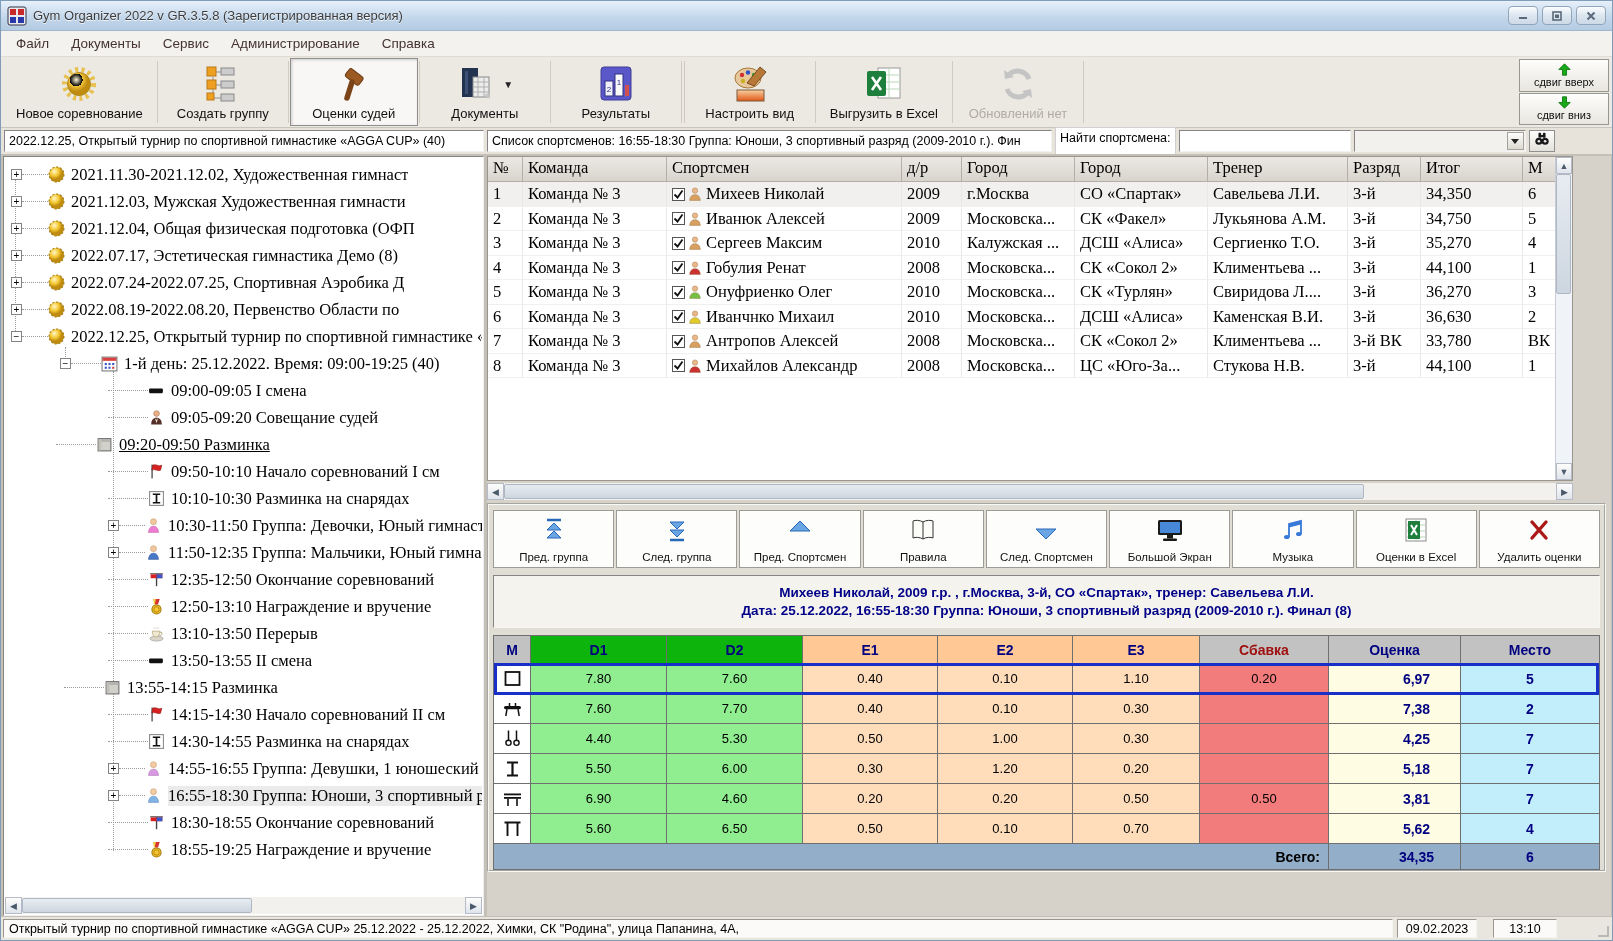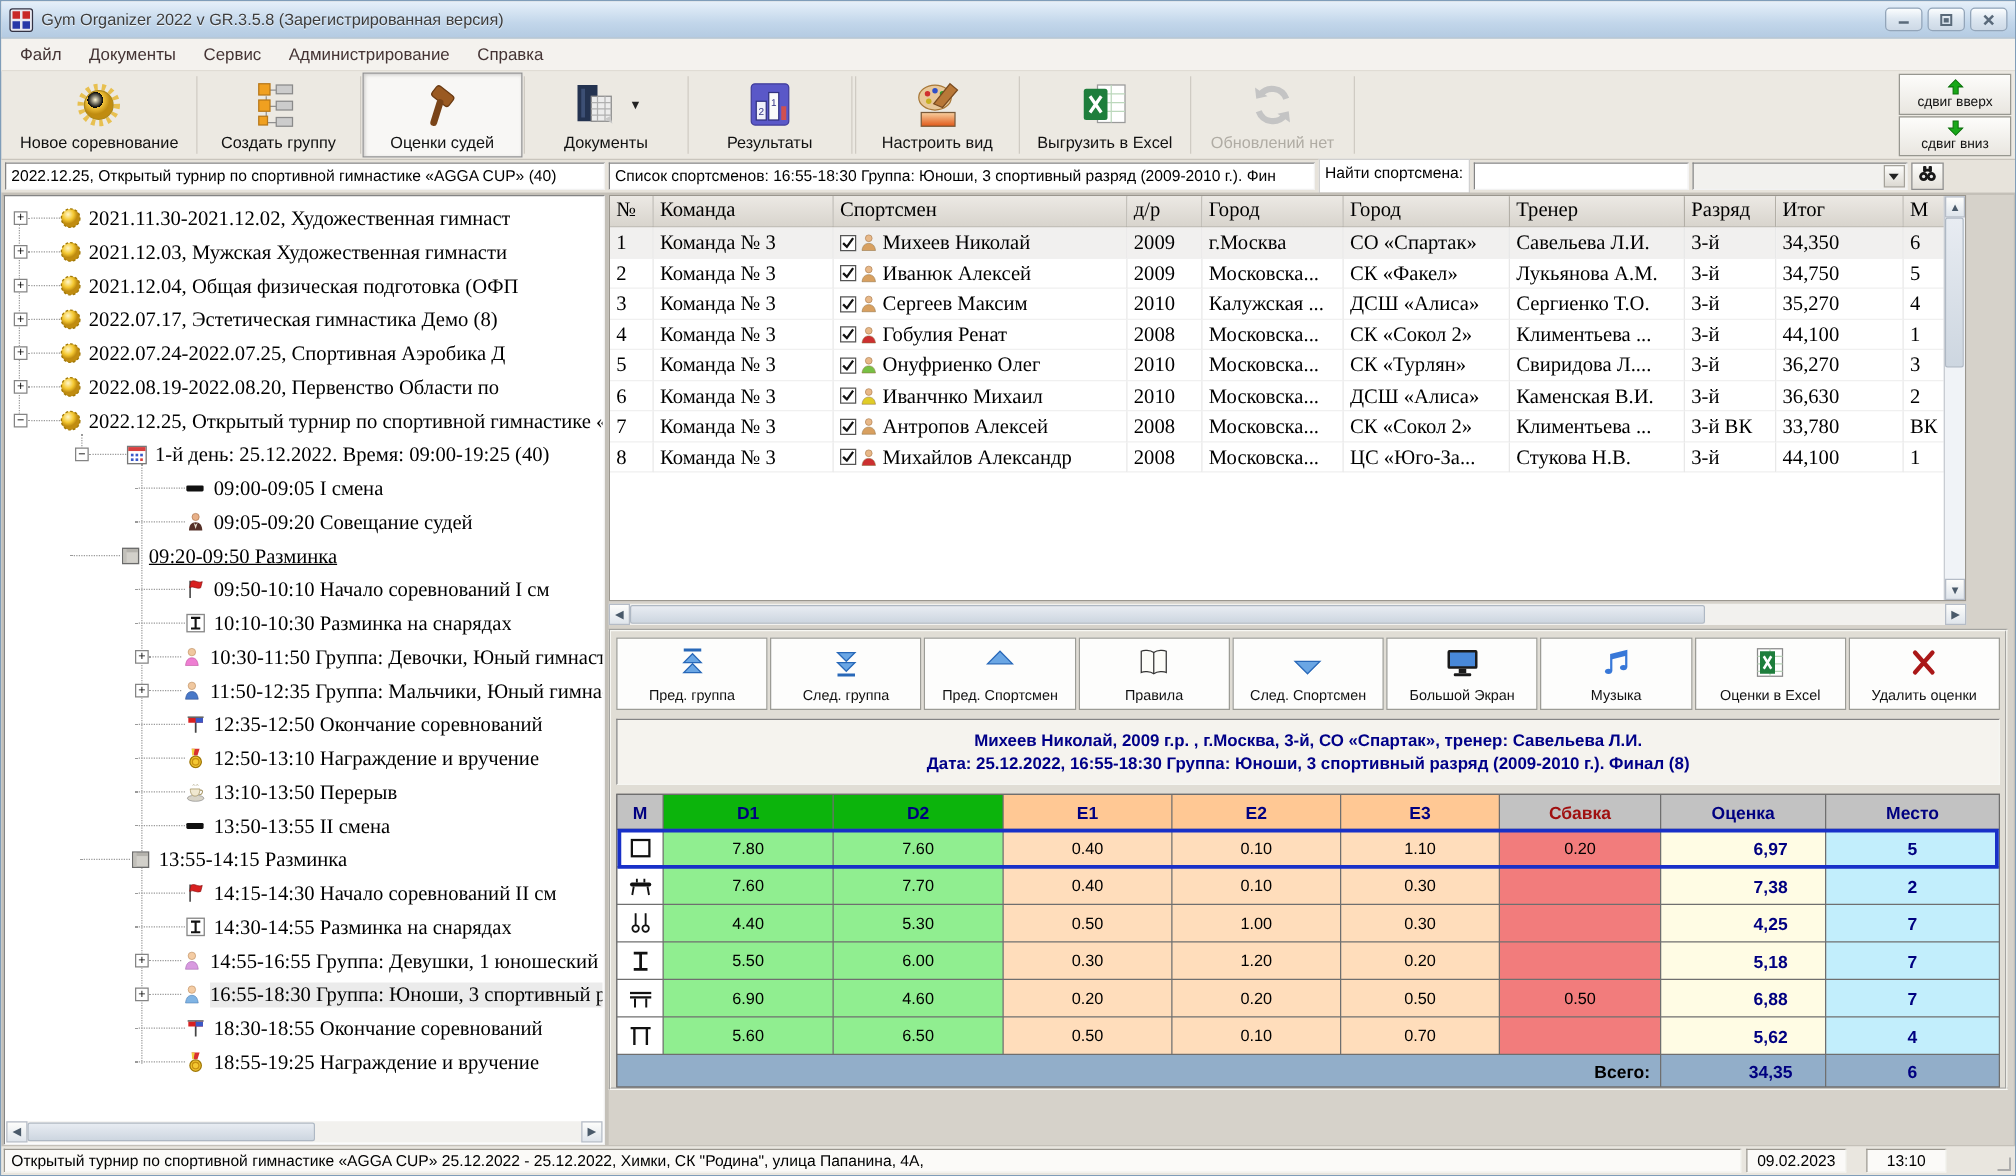--- a/index.html
+++ b/index.html
@@ -972,21 +972,21 @@
                 <rect x="3" y="8" width="17" height="1.8" fill="#111"></rect>
                 <path d="M7 9.8V17M16 9.8V17" stroke="#111" stroke-width="1.6"></path>
               </svg>
             </div>
             <div class="st-cell" style="background: rgb(144, 238, 144);">6.90</div>
             <div class="st-cell" style="background: rgb(144, 238, 144);">4.60</div>
             <div class="st-cell" style="background: rgb(255, 221, 187);">0.20</div>
             <div class="st-cell" style="background: rgb(255, 221, 187);">0.20</div>
             <div class="st-cell" style="background: rgb(255, 221, 187);">0.50</div>
             <div class="st-cell" style="background: rgb(242, 124, 124);">0.50</div>
-            <div class="st-cell st-score" style="background: rgb(255, 252, 228);">6,88</div>
+            <div class="st-cell st-score" style="background: rgb(255, 252, 228);">3,81</div>
             <div class="st-cell st-place" style="background: rgb(194, 238, 252);">7</div>
             <div class="st-cell st-app">
               <svg viewBox="0 0 23 20">
                 <path d="M3.5 3.5h16M6.5 3.5V17M16.5 3.5V17" stroke="#111" stroke-width="1.9"></path>
               </svg>
             </div>
             <div class="st-cell" style="background: rgb(144, 238, 144);">5.60</div>
             <div class="st-cell" style="background: rgb(144, 238, 144);">6.50</div>
             <div class="st-cell" style="background: rgb(255, 221, 187);">0.50</div>
             <div class="st-cell" style="background: rgb(255, 221, 187);">0.10</div>

